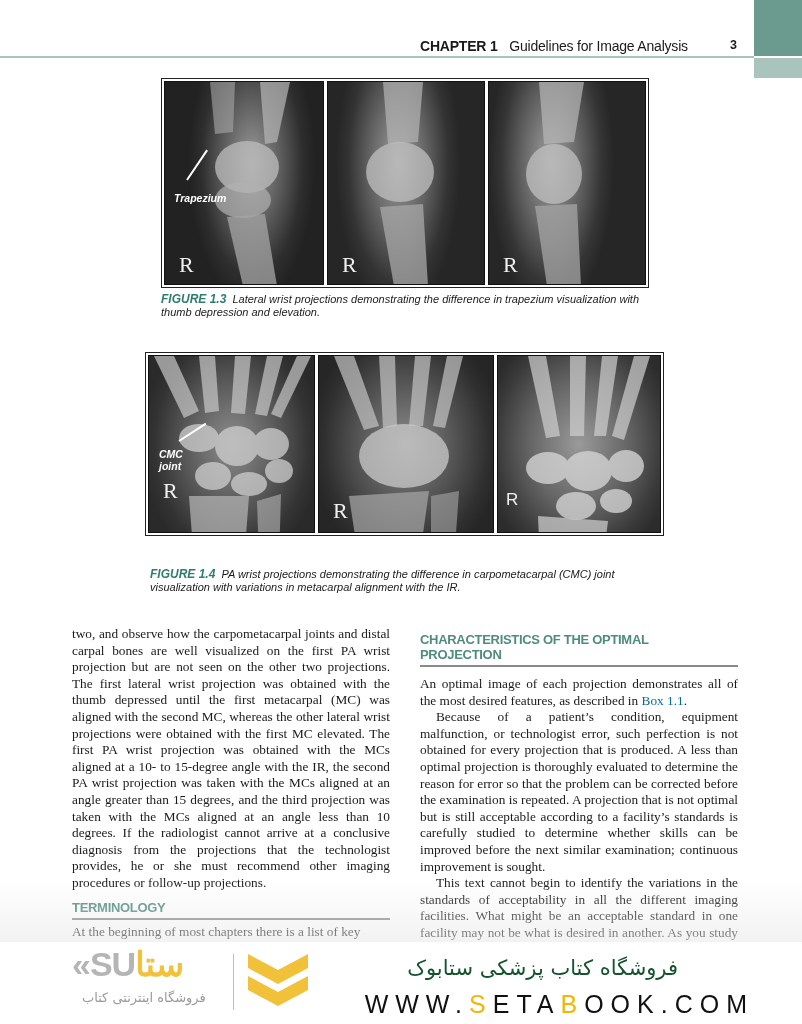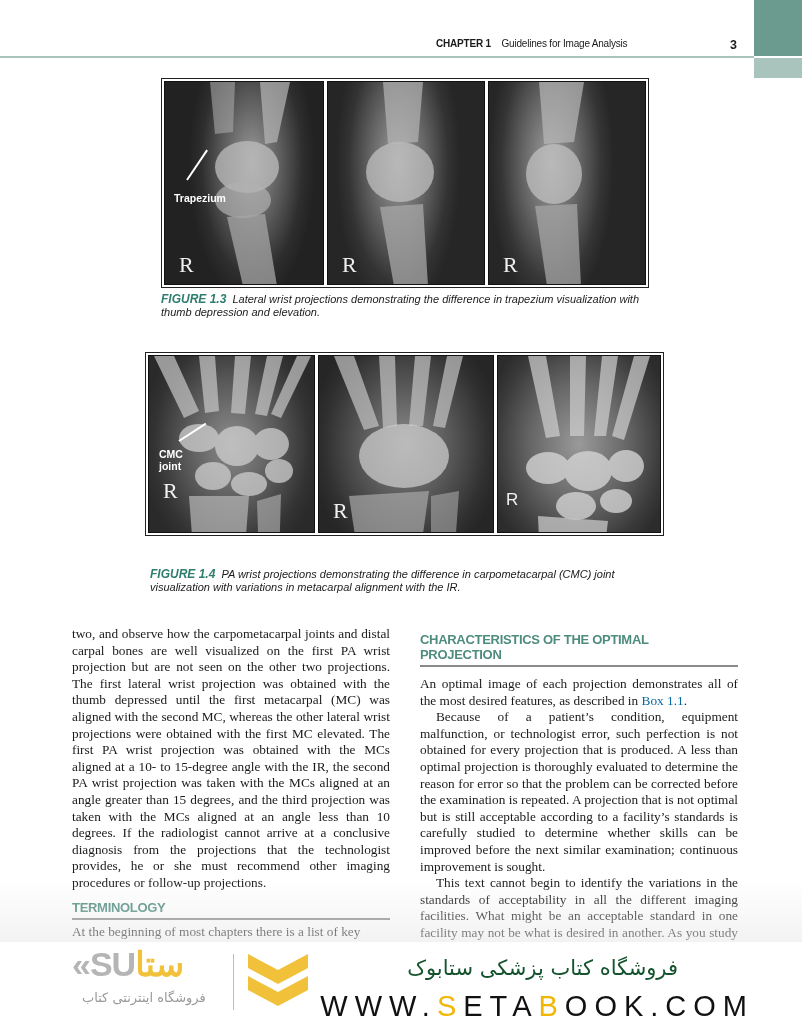--- a/index.html
+++ b/index.html
@@ -1,22 +1,22 @@
 <!DOCTYPE html>
 <html><head>
 <meta charset="utf-8">
 <style>
   * { margin: 0; padding: 0; box-sizing: border-box; }
   html, body { width: 802px; height: 1024px; background: #ffffff; overflow: hidden; }
   body { position: relative; font-family: "Liberation Serif", serif; color: #1a1a1a; }
 
   
   .running-head {
-    position: absolute; top: 38px; left: 436px;
-    font-family: "Liberation Sans", sans-serif; font-size: 10px; color: #1a1a1a;
+    position: absolute; top: 38px; left: 420px;
+    font-family: "Liberation Sans", sans-serif; font-size: 14px; color: #1a1a1a;
     letter-spacing: -0.2px;
   }
   .running-head .chap { font-weight: bold; margin-right: 8px; }
   .page-num {
     position: absolute; top: 38px; left: 730px;
     font-family: "Liberation Sans", sans-serif; font-size: 12.5px; font-weight: bold;
   }
   .head-rule { position: absolute; top: 56px; left: 0; width: 754px; height: 2px; background: #a9c4bc; }
   .tab-dark { position: absolute; top: 0; left: 754px; width: 48px; height: 56px; background: #6b9a8e; }
   .tab-light { position: absolute; top: 58px; left: 754px; width: 48px; height: 20px; background: #a9c4bc; }
@@ -29,21 +29,21 @@
   .fig3 { left: 161px; top: 78px; width: 488px; height: 210px; }
   .fig4 { left: 145px; top: 352px; width: 519px; height: 184px; }
   .panel { position: relative; height: 100%; overflow: hidden; border: 1px solid #111; }
   .panel .r-mark {
     position: absolute; bottom: 6px; left: 14px; color: #f0f0f0;
     font-family: "Liberation Serif", serif; font-size: 22px;
   }
   .panel .r-mark.sans { font-family: "Liberation Sans", sans-serif; font-size: 17px; bottom: 22px; }
   .anno {
     position: absolute; color: #fff; font-family: "Liberation Sans", sans-serif;
-    font-size: 10.5px; font-weight: bold; line-height: 12px;
+    font-size: 10.5px; font-weight: bold; line-height: 12px; font-style: italic;
   }
   .anno-line { position: absolute; height: 2px; background: #fff; transform-origin: left center; }
 
   .caption {
     position: absolute; font-family: "Liberation Sans", sans-serif; font-size: 11px;
     line-height: 13px; color: #1a1a1a; font-style: italic;
   }
   .caption .fignum { color: #2e7d6e; font-weight: bold; font-size: 12px; margin-right: 3px; }
 
   
@@ -63,21 +63,21 @@
     background: linear-gradient(to bottom, rgba(240,240,240,0) 0%, rgba(232,232,232,0.55) 100%); pointer-events: none; }
 
   
   .footer { position: absolute; left: 0; top: 942px; width: 802px; height: 82px; background: #fff; }
   .brand-fa {
     position: absolute; right: 124px; top: 14px; font-family: "DejaVu Sans", sans-serif;
     font-size: 21px; color: #14532d; direction: rtl;
   }
   .brand-url {
     position: absolute; right: 48px; top: 48px; font-family: "Liberation Sans", sans-serif;
-    font-size: 29px; letter-spacing: 7px; color: #111;
+    font-size: 25px; letter-spacing: 7px; color: #111;
   }
   .brand-url .y { color: #f2b705; }
   .logo-text {
     position: absolute; left: 72px; top: 2px; font-family: "Liberation Sans", sans-serif;
     font-size: 34px; font-weight: bold; color: #b5b5b5; letter-spacing: -1px;
   }
   .logo-text .y { color: #f2c13a; }
   .logo-sub {
     position: absolute; left: 82px; top: 48px; font-family: "DejaVu Sans", sans-serif;
     font-size: 13px; color: #9a9a9a; direction: rtl;

